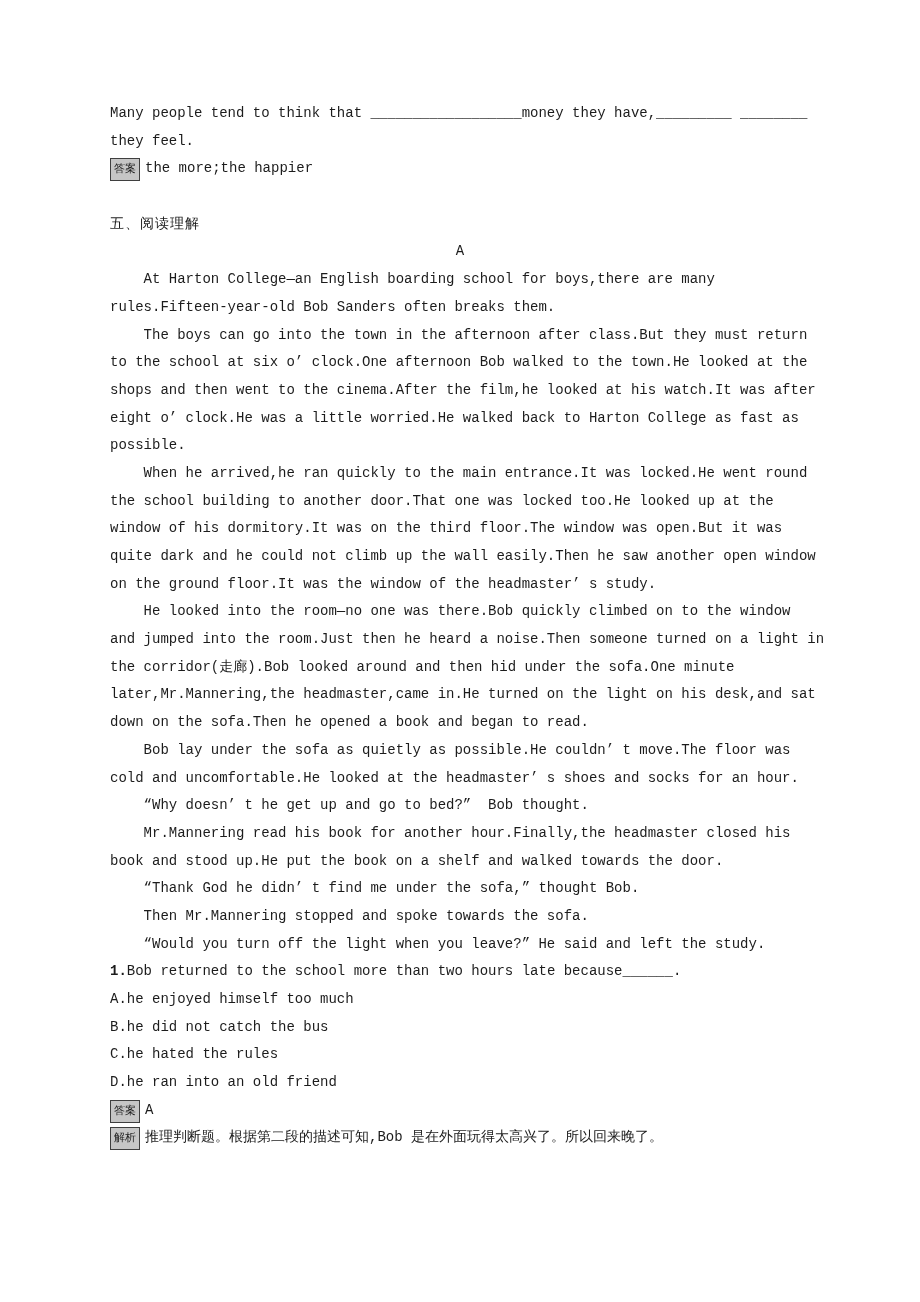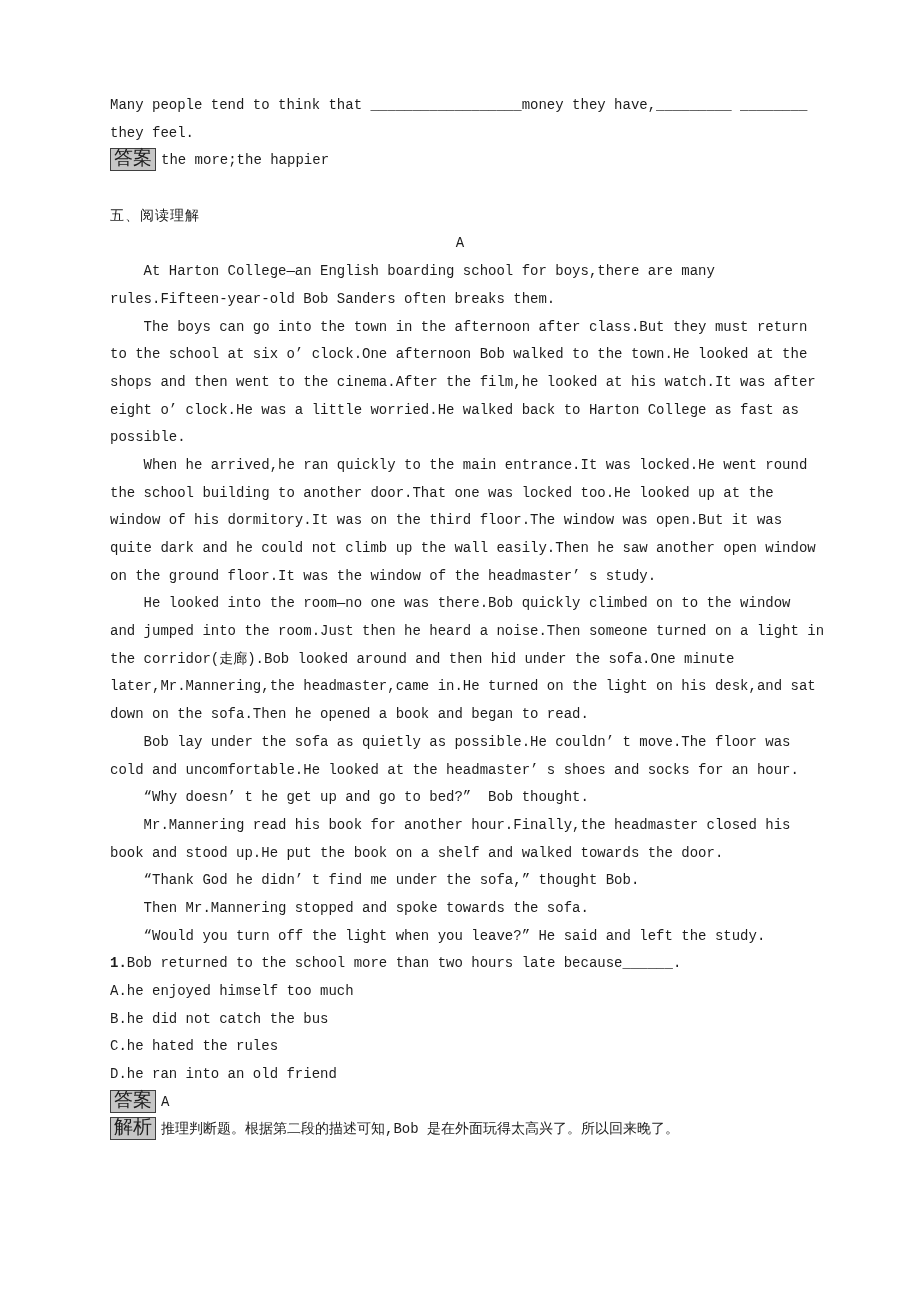--- a/index.html
+++ b/index.html
@@ -10,40 +10,40 @@
   .page {
     position: relative;
     width: 920px;
     height: 1302px;
     background: #ffffff;
     overflow: hidden;
   }
   .doc {
     position: absolute;
     left: 110px;
-    top: 92px;
+    top: 100px;
     width: 700px;
     font-family: "Liberation Mono", "DejaVu Sans Mono", monospace;
     font-size: 14px;
     line-height: 27.7px;
     color: #1c1c1c;
     white-space: pre;
   }
   .line { height: 27.7px; }
   .line.center { text-align: center; }
   .line.heading { letter-spacing: 1px; }
   .bold { font-weight: bold; }
   .boxlabel {
     display: inline-block;
     background: #c6c6c6;
     border: 1px solid #3f3f3f;
     padding: 0 3px;
     margin-right: 5px;
     line-height: 21px;
-    font-size: 19px;
+    font-size: 11px;
     vertical-align: baseline;
   }
 </style>
 </head>
 <body>
 
 <div class="page">
   <div class="doc" id="document-body"><div class="line plain">Many people tend to think that __________________money they have,_________ ________</div><div class="line plain">they feel.</div><div class="line boxed"><span class="boxlabel">答案</span><span>the more;the happier</span></div><div class="line spacer">&nbsp;</div><div class="line heading">五、阅读理解</div><div class="line center">A</div><div class="line plain">    At Harton College—an English boarding school for boys,there are many</div><div class="line plain">rules.Fifteen-year-old Bob Sanders often breaks them.</div><div class="line plain">    The boys can go into the town in the afternoon after class.But they must return</div><div class="line plain">to the school at six o’ clock.One afternoon Bob walked to the town.He looked at the</div><div class="line plain">shops and then went to the cinema.After the film,he looked at his watch.It was after</div><div class="line plain">eight o’ clock.He was a little worried.He walked back to Harton College as fast as</div><div class="line plain">possible.</div><div class="line plain">    When he arrived,he ran quickly to the main entrance.It was locked.He went round</div><div class="line plain">the school building to another door.That one was locked too.He looked up at the</div><div class="line plain">window of his dormitory.It was on the third floor.The window was open.But it was</div><div class="line plain">quite dark and he could not climb up the wall easily.Then he saw another open window</div><div class="line plain">on the ground floor.It was the window of the headmaster’ s study.</div><div class="line plain">    He looked into the room—no one was there.Bob quickly climbed on to the window</div><div class="line plain">and jumped into the room.Just then he heard a noise.Then someone turned on a light in</div><div class="line plain">the corridor(走廊).Bob looked around and then hid under the sofa.One minute</div><div class="line plain">later,Mr.Mannering,the headmaster,came in.He turned on the light on his desk,and sat</div><div class="line plain">down on the sofa.Then he opened a book and began to read.</div><div class="line plain">    Bob lay under the sofa as quietly as possible.He couldn’ t move.The floor was</div><div class="line plain">cold and uncomfortable.He looked at the headmaster’ s shoes and socks for an hour.</div><div class="line plain">    “Why doesn’ t he get up and go to bed?”  Bob thought.</div><div class="line plain">    Mr.Mannering read his book for another hour.Finally,the headmaster closed his</div><div class="line plain">book and stood up.He put the book on a shelf and walked towards the door.</div><div class="line plain">    “Thank God he didn’ t find me under the sofa,” thought Bob.</div><div class="line plain">    Then Mr.Mannering stopped and spoke towards the sofa.</div><div class="line plain">    “Would you turn off the light when you leave?” He said and left the study.</div><div class="line question"><span class="bold">1.</span>Bob returned to the school more than two hours late because______.</div><div class="line plain">A.he enjoyed himself too much</div><div class="line plain">B.he did not catch the bus</div><div class="line plain">C.he hated the rules</div><div class="line plain">D.he ran into an old friend</div><div class="line boxed"><span class="boxlabel">答案</span><span>A</span></div><div class="line boxed"><span class="boxlabel">解析</span><span>推理判断题。根据第二段的描述可知,Bob 是在外面玩得太高兴了。所以回来晚了。</span></div></div>
 </div>
 

